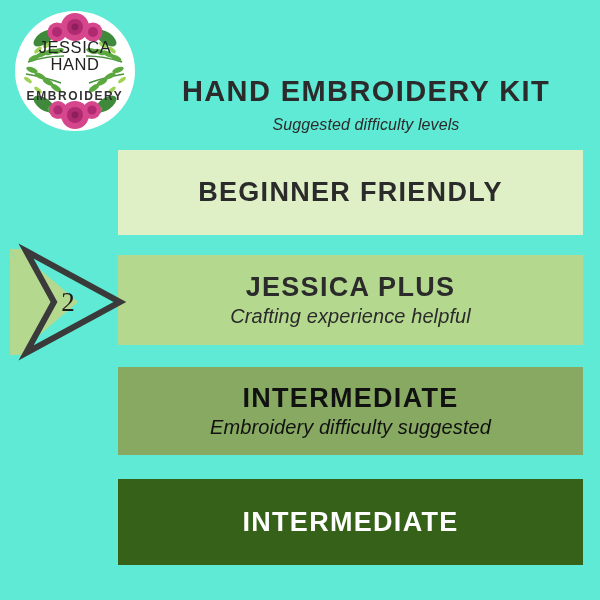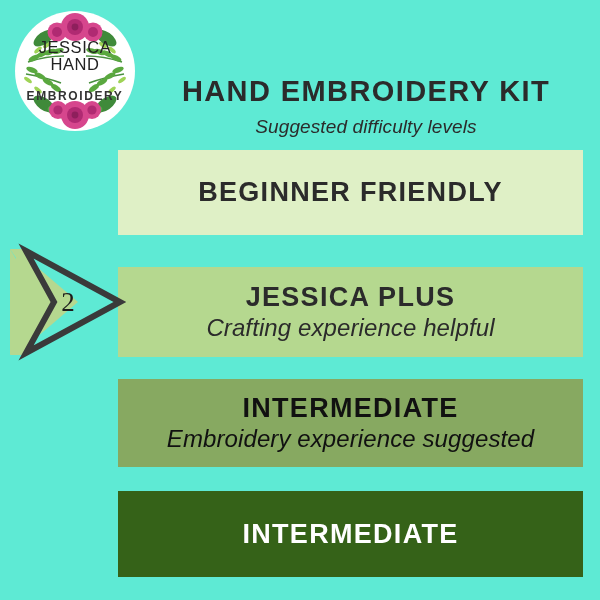--- a/index.html
+++ b/index.html
@@ -72,21 +72,21 @@
     font-weight: 700;
     letter-spacing: 1.4px;
     color: #2b2b2b;
     line-height: 1.1;
     white-space: nowrap;
     margin-top: 48px;
   }
   .header-subtitle {
     font-family: "Liberation Sans", sans-serif;
     font-style: italic;
-    font-size: 19px;
+    font-size: 16px;
     color: #2b2b2b;
     margin-top: 8px;
     letter-spacing: 0.1px;
   }
 
   
   .bars {
     position: absolute;
     left: 118px;
     top: 150px;
@@ -104,27 +104,27 @@
   .bar-title {
     font-family: "Liberation Sans", sans-serif;
     font-weight: 700;
     font-size: 27px;
     letter-spacing: 1.3px;
     line-height: 1.05;
   }
   .bar-sub {
     font-family: "Liberation Sans", sans-serif;
     font-style: italic;
-    font-size: 24px;
+    font-size: 20px;
     letter-spacing: 0.1px;
     margin-top: 4px;
     line-height: 1.1;
   }
 
-  .bar-1 { height: 85px; margin-bottom: 32px; justify-content: center; }
+  .bar-1 { height: 85px; margin-bottom: 20px; justify-content: center; }
   .bar-2 { height: 90px; margin-bottom: 22px; }
   .bar-3 { height: 88px; margin-bottom: 24px; }
   .bar-4 { height: 86px; }
 
   
   .arrow-marker {
     position: absolute;
     left: 2px;
     top: 243px;
     width: 128px;
@@ -243,21 +243,21 @@
       <div class="bar-title">BEGINNER FRIENDLY</div>
     </div>
 
     <div class="bar bar-2" style="background-color: rgb(181, 216, 143); color: rgb(43, 43, 43);">
       <div class="bar-title">JESSICA PLUS</div>
       <div class="bar-sub">Crafting experience helpful</div>
     </div>
 
     <div class="bar bar-3" style="background-color: rgb(135, 169, 97); color: rgb(17, 17, 17);">
       <div class="bar-title">INTERMEDIATE</div>
-      <div class="bar-sub">Embroidery experience suggested</div>
+      <div class="bar-sub">Embroidery difficulty suggested</div>
     </div>
 
     <div class="bar bar-4" style="background-color: rgb(53, 98, 24); color: rgb(255, 255, 255);">
       <div class="bar-title">INTERMEDIATE</div>
     </div>
 
   </div>
 
   <div class="arrow-marker">
     <svg width="128" height="118" viewBox="0 0 128 118">

